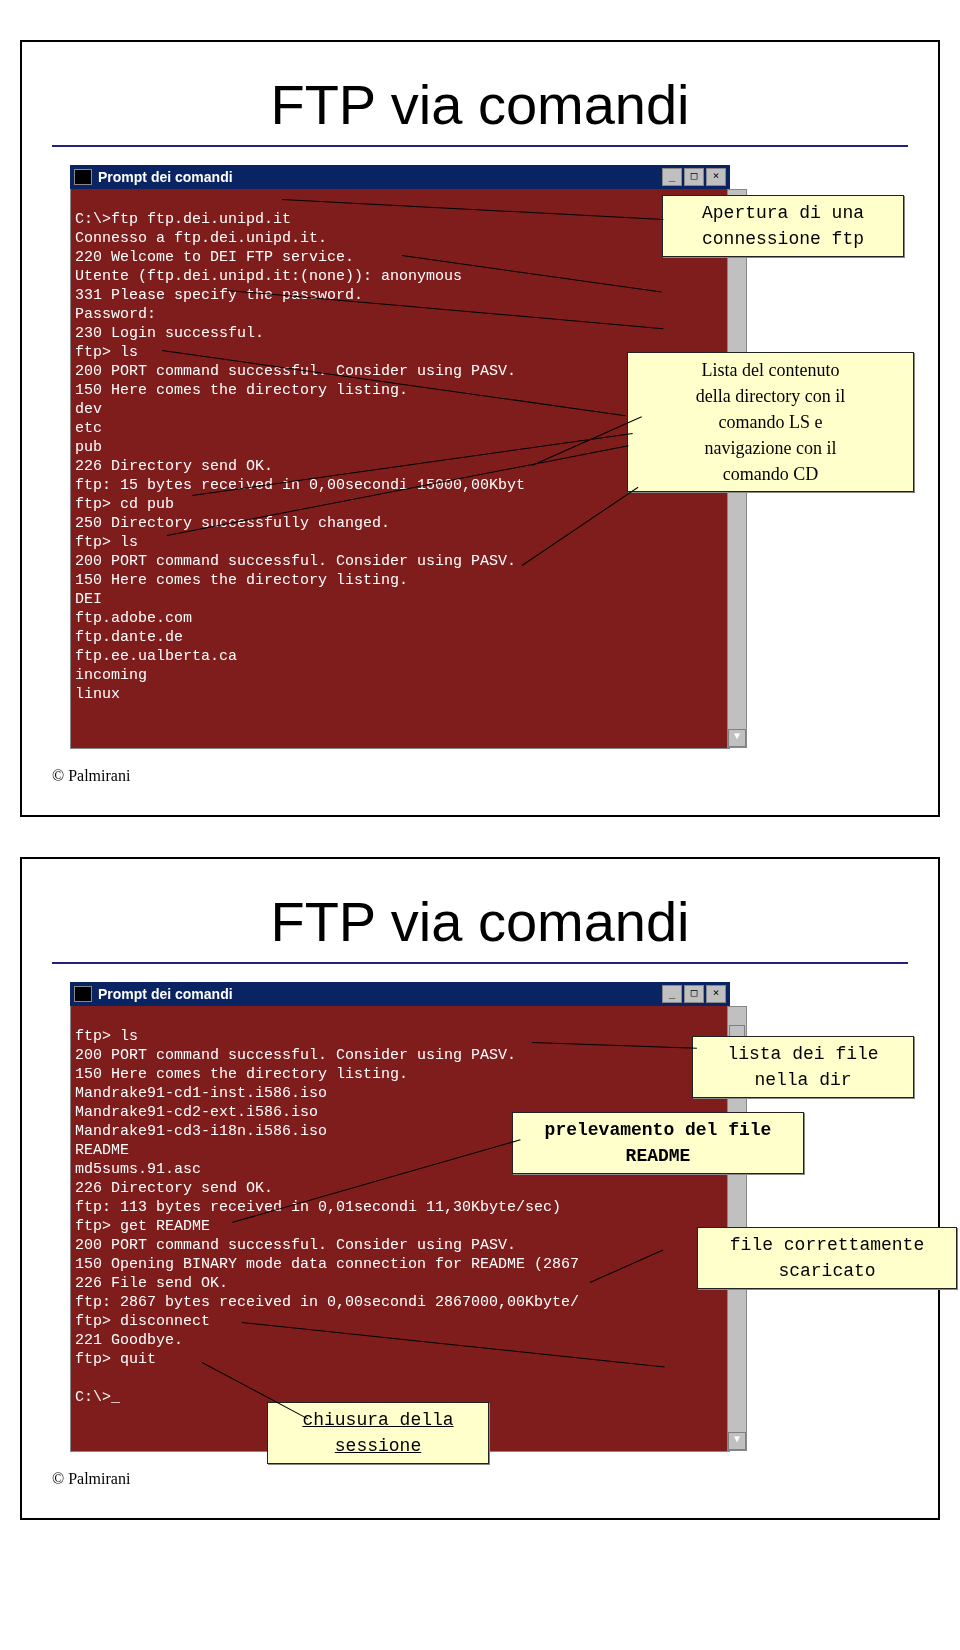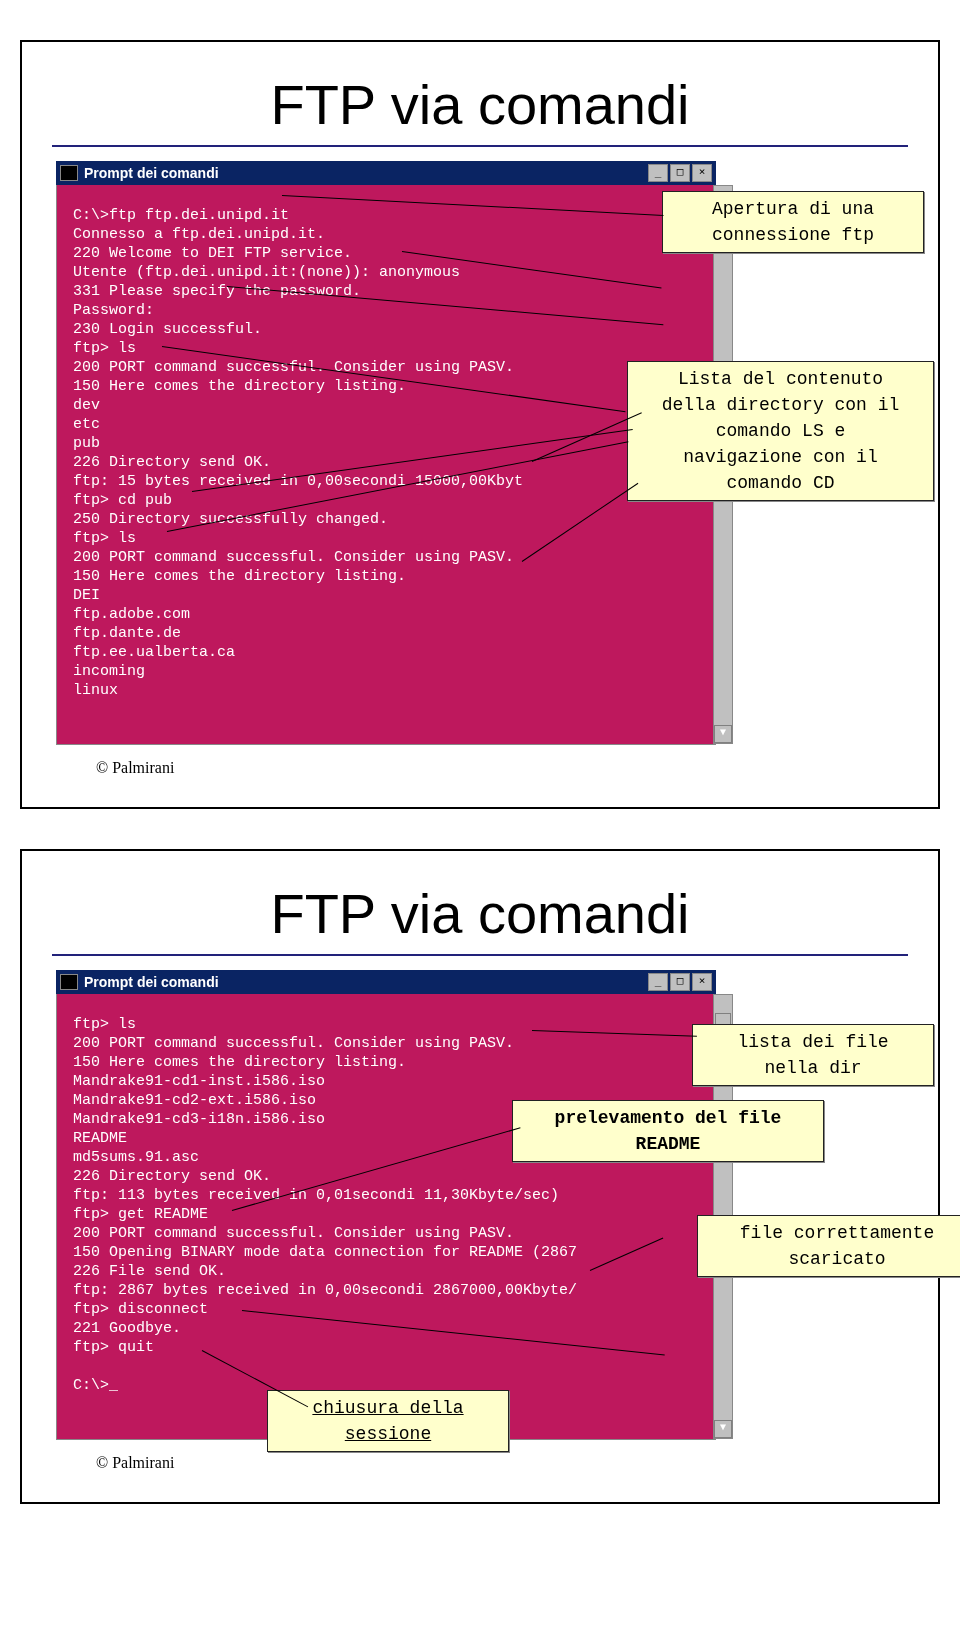--- a/index.html
+++ b/index.html
@@ -1,33 +1,33 @@
 <!DOCTYPE html>
 <html><head>
 <meta charset="utf-8">
 <style>
   body { margin:0; padding:0; background:#fff; font-family:Arial, Helvetica, sans-serif; }
   .page { width:960px; margin:0 auto; }
   .slide { border:2px solid #000; margin:40px 20px; padding:20px 30px 30px 30px; position:relative; background:#fff; }
   .slide-title { font-size:56px; font-weight:normal; text-align:center; margin:10px 0 8px 0; }
   .title-rule { border:none; border-top:2px solid #22227a; margin:0 0 14px 0; }
-  .term-window { position:relative; width:660px; margin:4px; }
+  .term-window { position:relative; width:660px; margin:18px; }
   .term-titlebar { height:24px; background:linear-gradient(#0a2463,#0a2463); display:flex; align-items:center; padding:0 4px; }
   .term-icon { width:16px; height:14px; margin-right:6px; display:inline-block; border:1px solid #888; background:#000; }
   .term-title { color:#fff; font-size:14px; font-weight:bold; flex:1; }
   .win-btns { display:flex; gap:2px; }
   .win-btn { width:18px; height:16px; background:#c0c0c0; border:1px solid #888; font-size:11px; line-height:14px; text-align:center; font-family:monospace; cursor:default; }
-  .term-body { background:#be185d; color:#fff; font-family:"Courier New", monospace; font-size:15px; line-height:19px; padding:2px 4px 6px 16px; white-space:pre; border:1px solid #888; border-top:none; position:relative; }
+  .term-body { background:#7f1d1d; color:#fff; font-family:"Courier New", monospace; font-size:15px; line-height:19px; padding:2px 4px 6px 4px; white-space:pre; border:1px solid #888; border-top:none; position:relative; }
   .scroll-col { position:absolute; right:-18px; top:0; bottom:0; width:18px; background:#c0c0c0; border:1px solid #888; }
   .scroll-up, .scroll-down { height:16px; background:#c0c0c0; border:1px solid #808080; font-size:10px; text-align:center; line-height:14px; }
   .scroll-down { position:absolute; bottom:0; left:0; right:0; }
   .scroll-thumb { position:absolute; top:18px; left:1px; right:1px; height:28px; background:#c0c0c0; border:1px solid #808080; }
-  .annotation { position:absolute; background:#ffffcc; border:1px solid #222; font-family:"Courier New", monospace; font-size:18px; line-height:26px; text-align:center; padding:4px 10px; box-shadow:1px 1px 0 #888; }
+  .annotation { position:absolute; background:#ffffcc; border:1px solid #222; font-family:"Courier New", monospace; font-size:18px; line-height:26px; text-align:center; padding:4px 0; box-shadow:1px 1px 0 #888; }
   .lead-line { position:absolute; border-top:1px solid #000; transform-origin:left center; }
-  .copyright { font-family:"Times New Roman", serif; font-size:16px; margin-top:14px;margin-left:44px; }
+  .copyright { font-family:"Times New Roman", serif; font-size:16px; margin-top:14px; }
 </style>
 </head>
 <body>
 
 <div class="page">
 
   <div class="slide">
     <div class="slide-title">FTP via comandi</div>
     <hr class="title-rule">
 
@@ -72,21 +72,21 @@
           <div class="scroll-col">
             <div class="scroll-up">▲</div>
             <div class="scroll-thumb"></div>
             <div class="scroll-down">▼</div>
           </div>
         </div>
       </div>
 
       <div class="annotation" style="left:610px; top:30px; width:240px; white-space:pre-line;">Apertura di una
 connessione ftp</div>
-      <div class="annotation" style="left:575px; top:200px; width:285px; white-space:pre-line;">Lista del contenuto
+      <div class="annotation" style="left:575px; top:187px; width:285px; white-space:pre-line;font-family:Liberation Serif, serif;">Lista del contenuto
 della directory con il
 comando LS e
 navigazione con il
 comando CD</div>
 
       <div class="lead-line" style="left:230px; top:34px; width:382px; transform:rotate(3deg);"></div>
       <div class="lead-line" style="left:350px; top:90px; width:262px; transform:rotate(8deg);"></div>
       <div class="lead-line" style="left:175px; top:125px; width:438px; transform:rotate(5deg);"></div>
       <div class="lead-line" style="left:110px; top:185px; width:468px; transform:rotate(8deg);"></div>
       <div class="lead-line" style="left:480px; top:300px; width:120px; transform:rotate(-24deg);"></div>

